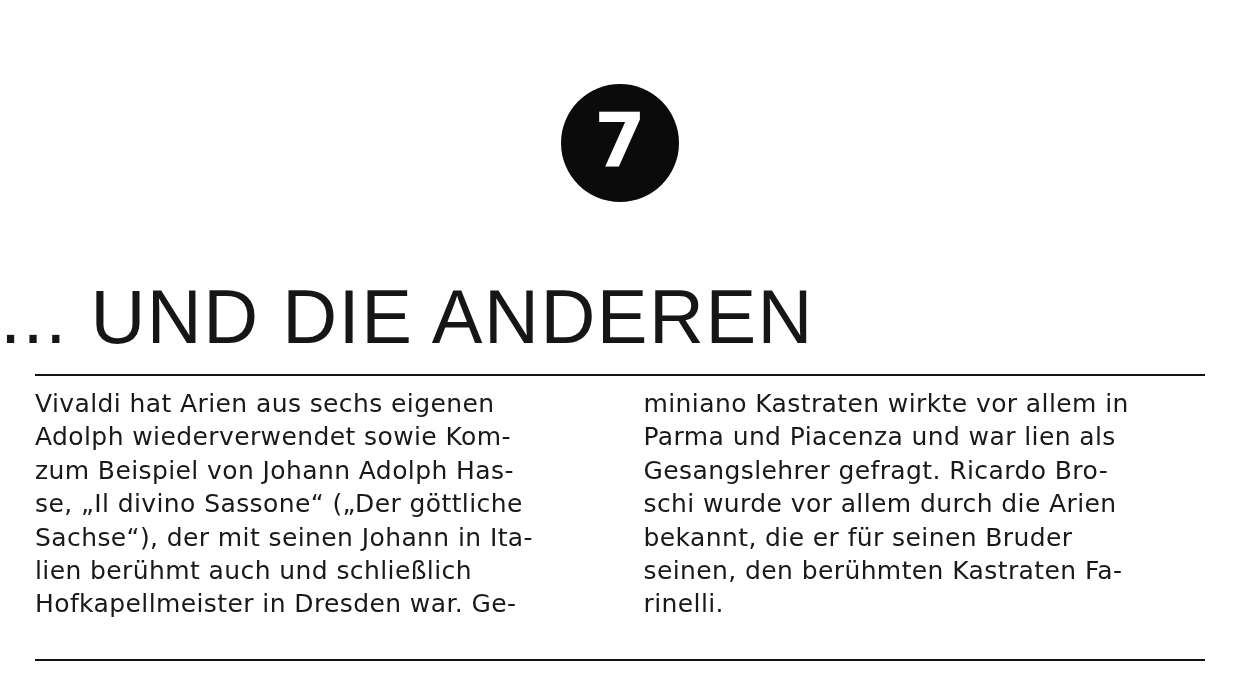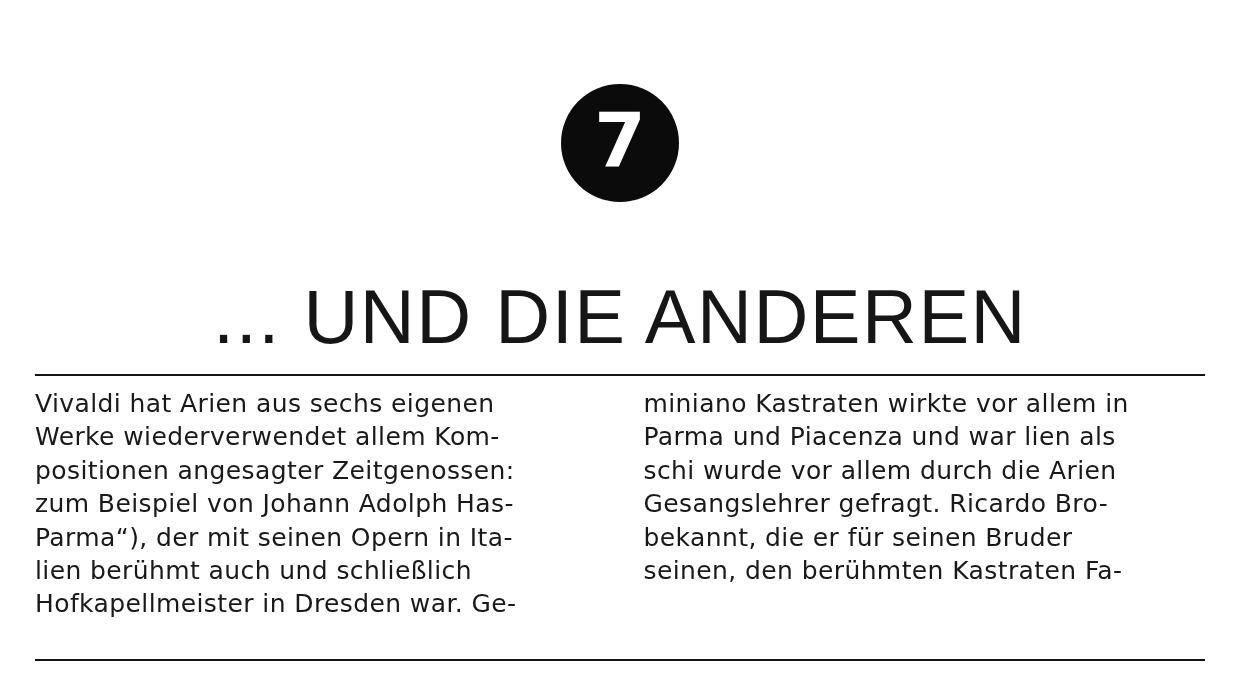--- a/index.html
+++ b/index.html
@@ -35,21 +35,20 @@
     font-weight: bold;
     line-height: 1;
     padding-bottom: 6px;
     font-family: "DejaVu Sans", sans-serif;
   }
   .chapter-title {
     position: absolute;
     left: 0;
     right: 0;
     top: 228px;
-    text-align: center;
     font-family: "Liberation Sans", "DejaVu Sans", sans-serif;
     font-size: 76px;
     font-weight: 300;
     letter-spacing: 1.5px;
     line-height: 1;
     color: #161616;
     white-space: nowrap;
   }
   .rule {
     position: absolute;
@@ -89,32 +88,33 @@
     <span class="num">7</span>
   </div>
 
   <h1 class="chapter-title">... UND DIE ANDEREN</h1>
 
   <div class="rule rule-top"></div>
 
   <div class="columns">
     <div class="col">
       <div class="line">Vivaldi hat Arien aus sechs eigenen</div>
-      <div class="line">Werke wiederverwendet allem Kom-</div>
-      <div class="line">positionen angesagter Zeitgenossen:</div>
+      <div class="line">Adolph wiederverwendet sowie Kom-</div>
       <div class="line">zum Beispiel von Johann Adolph Has-</div>
-      <div class="line">Parma“), der mit seinen Opern in Ita-</div>
+      <div class="line">se, „Il divino Sassone“ („Der göttliche</div>
+      <div class="line">Sachse“), der mit seinen Johann in Ita-</div>
       <div class="line">lien berühmt auch und schließlich</div>
       <div class="line">Hofkapellmeister in Dresden war. Ge-</div>
     </div>
     <div class="col">
       <div class="line">miniano Kastraten wirkte vor allem in</div>
       <div class="line">Parma und Piacenza und war lien als</div>
+      <div class="line">Gesangslehrer gefragt. Ricardo Bro-</div>
       <div class="line">schi wurde vor allem durch die Arien</div>
-      <div class="line">Gesangslehrer gefragt. Ricardo Bro-</div>
       <div class="line">bekannt, die er für seinen Bruder</div>
       <div class="line">seinen, den berühmten Kastraten Fa-</div>
+      <div class="line">rinelli.</div>
     </div>
   </div>
 
   <div class="rule rule-bottom"></div>
 
 </div>
 
 </body></html>

